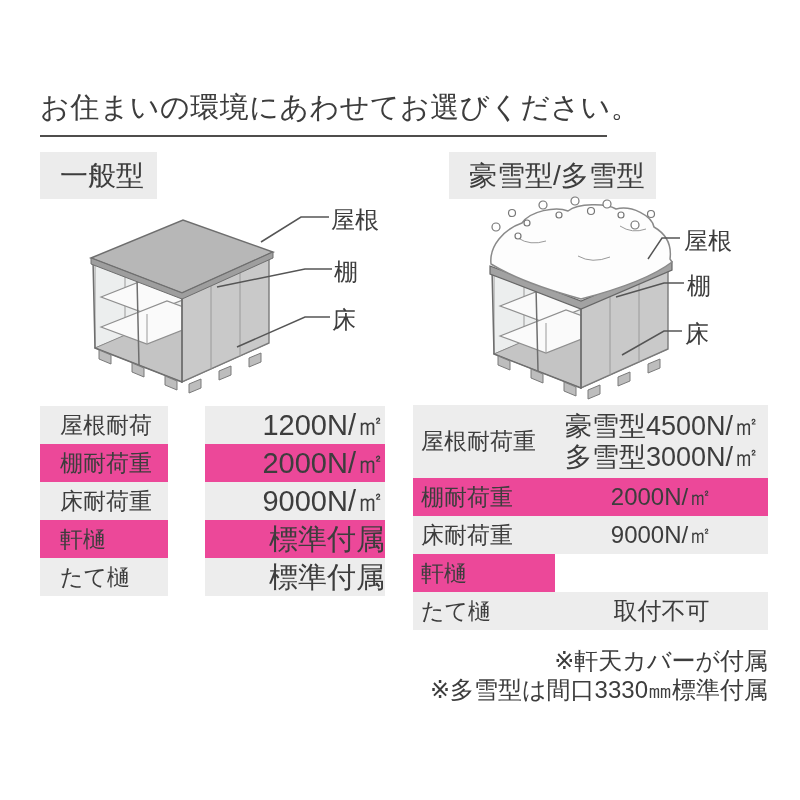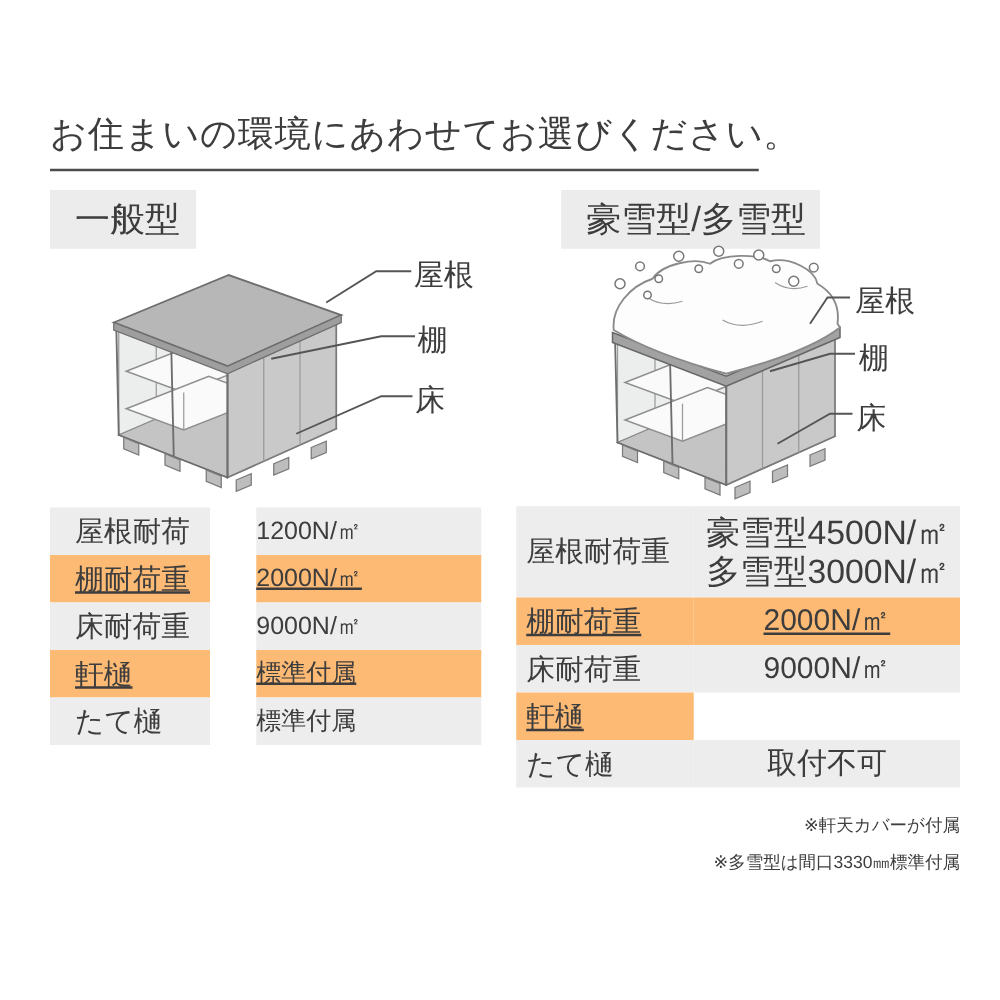--- a/index.html
+++ b/index.html
@@ -28,37 +28,37 @@
   .diagram svg{position:absolute;left:0;top:0;}
   .diagram-label{position:absolute;font-size:24px;font-weight:500;white-space:nowrap;}
 
   
   .spec-table{display:flex;flex-direction:column;}
   #table-general{left:40px;top:406px;width:345px;}
   #table-snow{left:413px;top:405px;width:355px;}
   .spec-row{display:flex;height:38px;}
   .spec-row.tall{height:73px;}
   .row-light .cell{background:#ededed;}
-  .row-dark .cell{background:#fdba74;text-decoration:underline;}
+  .row-dark .cell{background:#ec4899;}
   .cell{box-sizing:border-box;}
   
   #table-general .label-cell{width:128px;font-size:23px;line-height:38px;padding-left:20px;}
   #table-general .gap{width:37px;background:#ffffff;}
-  #table-general .value-cell{flex:1;font-size:20px;line-height:38px;text-align:left;}
+  #table-general .value-cell{flex:1;font-size:29px;line-height:38px;text-align:right;}
   
   #table-snow .label-cell{width:142px;font-size:23px;display:flex;align-items:center;padding-left:8px;}
   #table-snow .value-cell{flex:1;font-size:24px;line-height:38px;text-align:center;}
   #table-snow .spec-row.tall .value-cell{
     display:flex;flex-direction:column;justify-content:center;text-align:right;
     padding-right:8px;font-size:27px;line-height:31px;
   }
   .note-mark{font-size:15px;vertical-align:7px;}
 
   
-  #footnotes{right:32px;top:646px;text-align:right;font-size:14px;line-height:29px;margin-left:32px;}
+  #footnotes{right:32px;top:646px;text-align:right;font-size:24px;line-height:29px;margin-left:32px;}
   .footnote{white-space:nowrap;}
 
   
   .outline{stroke:#6e6e6e;stroke-width:1.5;fill:none;stroke-linejoin:round;stroke-linecap:round;}
   .thin{stroke:#9a9a9a;stroke-width:1;fill:none;}
   .leader{stroke:#555;stroke-width:1.5;fill:none;}
 </style>
 </head>
 <body>
 

